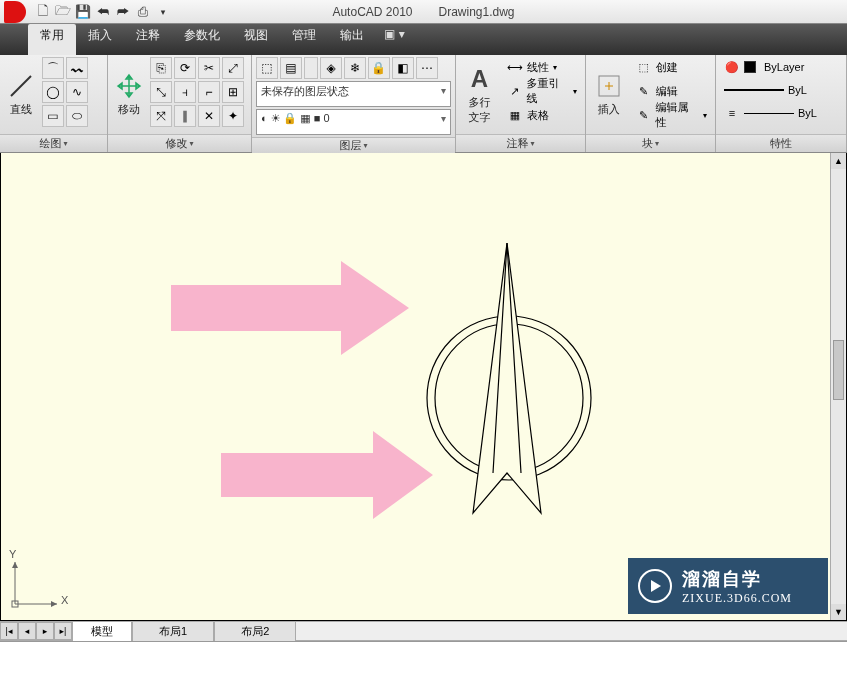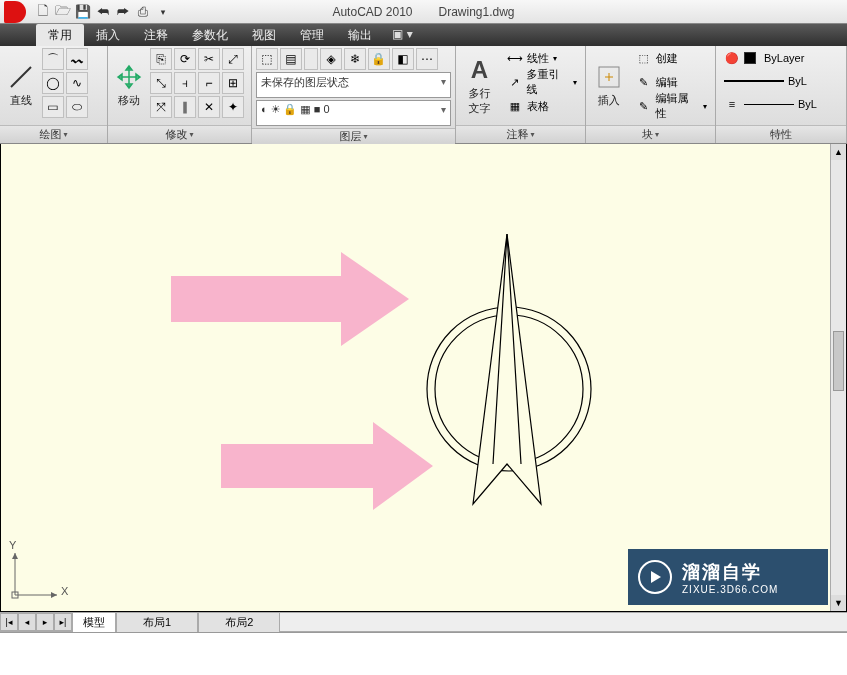--- a/index.html
+++ b/index.html
@@ -2,21 +2,21 @@
 <html><head>
 <meta charset="utf-8">
 <style>
   * { box-sizing: border-box; margin: 0; padding: 0; }
   html, body { width: 847px; height: 675px; font-family: "Microsoft YaHei", sans-serif; font-size: 12px; overflow: hidden; background: #fff; }
   .titlebar { height: 24px; background: linear-gradient(#f7f7f7,#e4e4e4); display: flex; align-items: center; border-bottom: 1px solid #888; position: relative; }
   .tb-ico { width: 22px; height: 22px; background: #d11; border-radius: 2px 12px 12px 2px; margin: 0 4px; }
   .qat { display: flex; align-items: center; gap: 2px; padding: 0 4px; }
   .qat-btn { width: 18px; height: 18px; display: flex; align-items: center; justify-content: center; font-size: 13px; color: #333; cursor: pointer; }
   .title-text { position: absolute; left: 50%; transform: translateX(-50%); color: #444; font-size: 12px; display: flex; gap: 26px;}
-  .menubar { height: 22px; background: linear-gradient(#5a5a5a,#2f2f2f); display: flex; padding-left: 36px; }
+  .menubar { height: 31px; background: linear-gradient(#5a5a5a,#2f2f2f); display: flex; padding-left: 28px; }
   .menu-item { color: #eee; padding: 3px 12px; font-size: 12px; cursor: pointer; }
   .menu-item.active { background: #e8e8e8; color: #111; border-radius: 2px 2px 0 0; }
   .menu-extra { color: #ddd; padding: 3px 8px; font-size: 12px; }
   .ribbon { height: 98px; background: linear-gradient(#f0f0f0,#d9d9d9); display: flex; border-bottom: 1px solid #888; }
   .panel { border-right: 1px solid #aaa; display: flex; flex-direction: column; }
   .panel-body { flex: 1; display: flex; padding: 2px 4px; gap: 4px; }
   .panel-label { height: 18px; text-align: center; background: linear-gradient(#e6e6e6,#d2d2d2); font-size: 11px; color: #333; border-top: 1px solid #bbb; display: flex; align-items:center; justify-content:center; gap:2px;}
   .panel-label .tri { font-size: 8px; color:#555;}
   .big-btn { display: flex; flex-direction: column; align-items: center; justify-content: center; width: 34px; cursor: pointer; gap:2px;}
   .big-btn .ic { width: 28px; height: 28px; display:flex; align-items:center; justify-content:center;}
@@ -29,29 +29,29 @@
   .txt-btn { height: 20px; display: flex; align-items: center; gap: 4px; padding: 0 4px; font-size: 11px; cursor:pointer;}
   .txt-btn .ic { width:16px; height:16px; display:flex; align-items:center; justify-content:center;}
   .canvas-area { position: relative; height: 468px; background: #fdfde6; border: 1px solid #000; border-top:none; overflow:hidden;}
   .scrollbar-v { position:absolute; right:0; top:0; width:16px; height:100%; background:#e8e8e8; border-left:1px solid #aaa;}
   .scrollbar-v .thumb {position:absolute; left:2px; right:2px; top:40%; height:60px; background:#c8c8c8; border:1px solid #999;}
   .scrollbar-v .arr {position:absolute; left:0; right:0; height:16px; background:#ddd; display:flex; align-items:center; justify-content:center; font-size:9px;}
   .ucs { position:absolute; left:6px; bottom:6px; font-size:11px; color:#555;}
   .tabs-row { height: 20px; display:flex; align-items:center; background:#eee; border-top:1px solid #aaa; border-bottom:1px solid #aaa;}
   .tabs-nav { display:flex; }
   .tabs-nav .nbtn{width:18px; height:18px; display:flex; align-items:center; justify-content:center; background:#ddd; border:1px solid #aaa; font-size:9px; cursor:pointer;}
-  .model-tab { padding: 2px 10px; background:#fff; border:1px solid #aaa; border-bottom:none; font-size:11px; cursor:pointer;}
+  .model-tab { padding: 2px 18px; background:#fff; border:1px solid #aaa; border-bottom:none; font-size:11px; cursor:pointer;}
   .layout-tab { padding: 2px 26px; background:#e2e2e2; border:1px solid #aaa; border-bottom:none; font-size:11px; cursor:pointer; position:relative;}
   .layout-tab::before{content:""; position:absolute; left:-1px; top:3px; bottom:3px; width:0;}
   .cmdline { height: 40px; background:#fff; border-top:1px solid #999; padding:2px 4px; font-family: monospace; font-size:12px; line-height:16px;}
   .watermark { position:absolute; right:18px; bottom:6px; width:200px; height:56px; background:#2c4f6e; color:#fff; display:flex; align-items:center; gap:10px; padding:0 10px;}
   .watermark .play{width:34px; height:34px; border:2px solid #fff; border-radius:50%; display:flex; align-items:center; justify-content:center;}
   .watermark .txtc{display:flex; flex-direction:column;}
   .watermark .big{font-size:18px; font-weight:bold; letter-spacing:2px;font-family:Liberation Mono, monospace;}
-  .watermark .sm{font-size:10px; letter-spacing:1px;}
+  .watermark .sm{font-size:12px; letter-spacing:1px;font-family:Liberation Serif, serif;}
   svg.drawing { position:absolute; left:0; top:0; }
   .arrow { fill:#f8b4cc; }
   .layer-sw { width:12px; height:12px; display:inline-block; border:1px solid #333; vertical-align:middle; margin-right:4px;}
 </style>
 </head>
 <body>
 
 <div class="titlebar">
   <div class="tb-ico"></div>
   <div class="qat">

